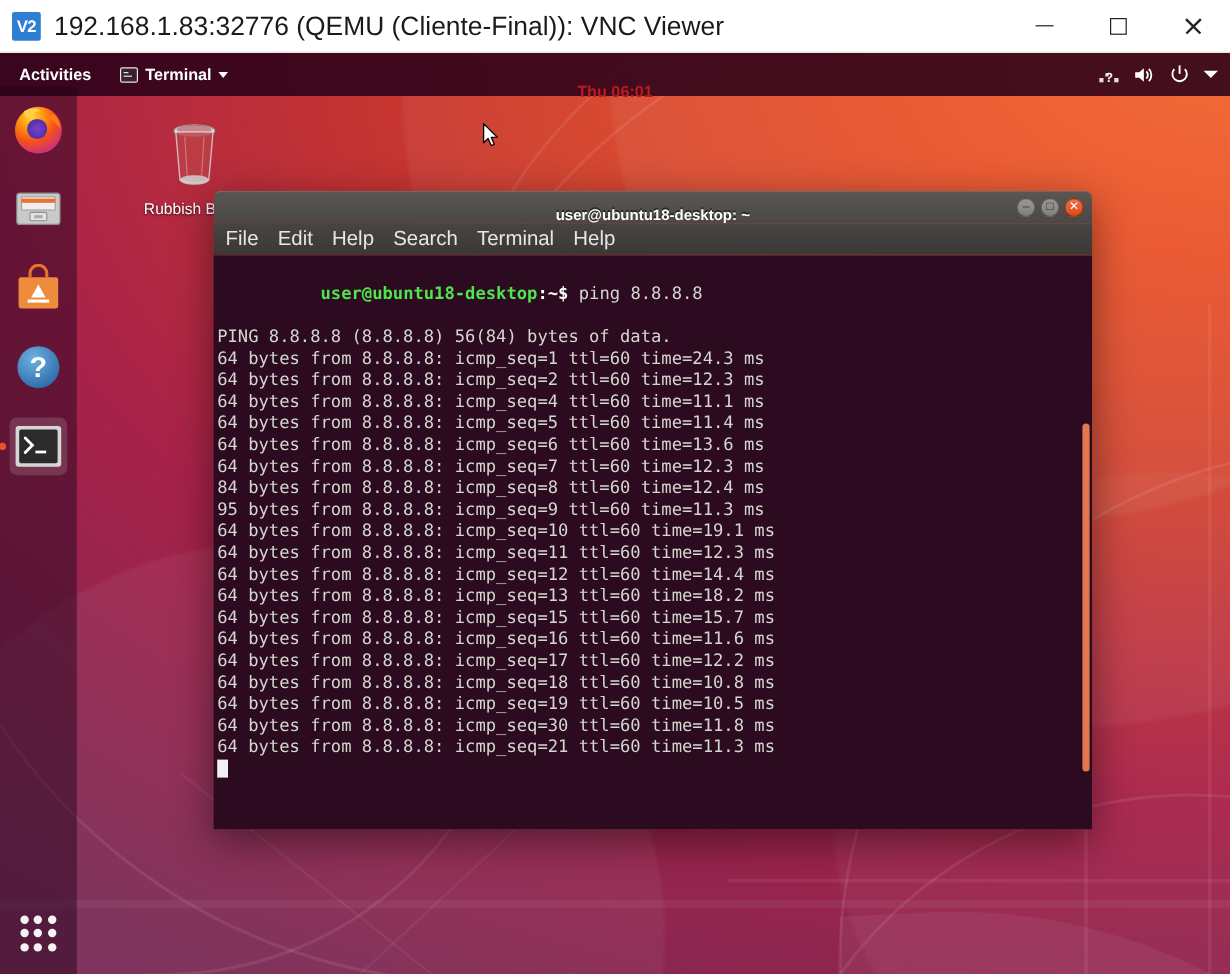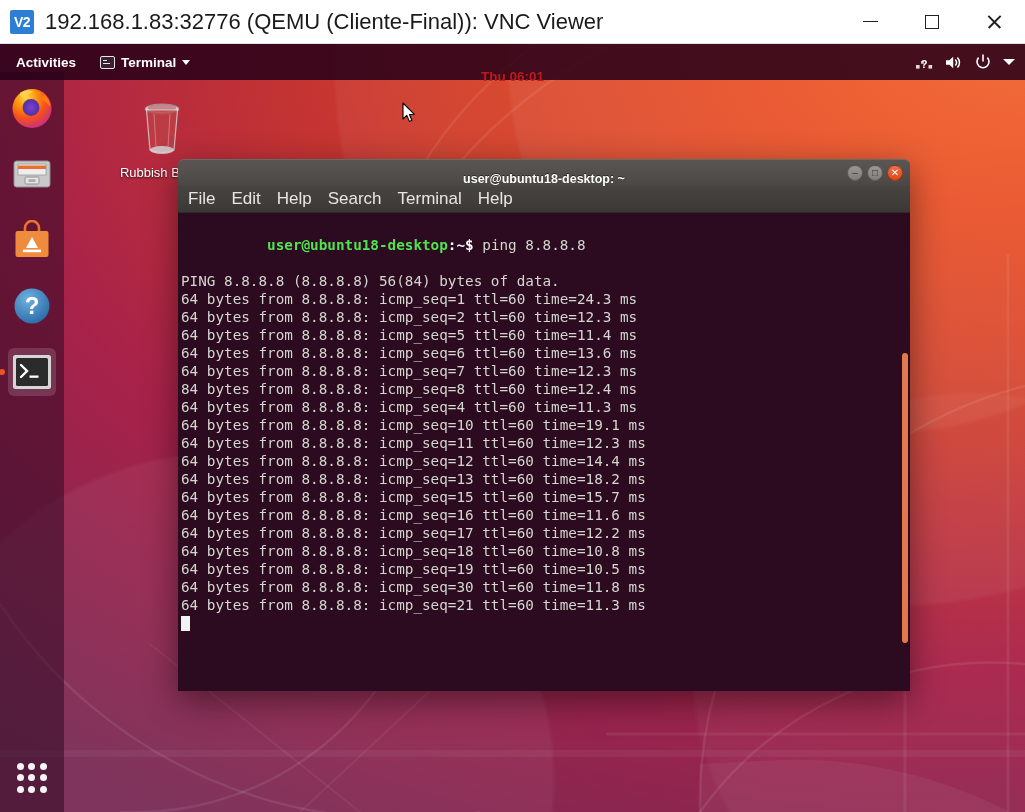--- a/index.html
+++ b/index.html
@@ -453,25 +453,26 @@
       </div>
 
       <div class="term-body">
         <div class="term-line">
           <span class="prompt-user">user@ubuntu18-desktop</span><span class="prompt-path">:~$</span><span> ping 8.8.8.8</span>
         </div>
         <div id="term-output">
             <div class="term-line">PING 8.8.8.8 (8.8.8.8) 56(84) bytes of data.</div>
             <div class="term-line">64 bytes from 8.8.8.8: icmp_seq=1 ttl=60 time=24.3 ms</div>
             <div class="term-line">64 bytes from 8.8.8.8: icmp_seq=2 ttl=60 time=12.3 ms</div>
+            <div class="term-line">64 bytes from 8.8.8.8: icmp_seq=4 ttl=60 time=11.1 ms</div>
             <div class="term-line">64 bytes from 8.8.8.8: icmp_seq=5 ttl=60 time=11.4 ms</div>
             <div class="term-line">64 bytes from 8.8.8.8: icmp_seq=6 ttl=60 time=13.6 ms</div>
             <div class="term-line">64 bytes from 8.8.8.8: icmp_seq=7 ttl=60 time=12.3 ms</div>
             <div class="term-line">84 bytes from 8.8.8.8: icmp_seq=8 ttl=60 time=12.4 ms</div>
-            <div class="term-line">64 bytes from 8.8.8.8: icmp_seq=4 ttl=60 time=11.3 ms</div>
+            <div class="term-line">95 bytes from 8.8.8.8: icmp_seq=9 ttl=60 time=11.3 ms</div>
             <div class="term-line">64 bytes from 8.8.8.8: icmp_seq=10 ttl=60 time=19.1 ms</div>
             <div class="term-line">64 bytes from 8.8.8.8: icmp_seq=11 ttl=60 time=12.3 ms</div>
             <div class="term-line">64 bytes from 8.8.8.8: icmp_seq=12 ttl=60 time=14.4 ms</div>
             <div class="term-line">64 bytes from 8.8.8.8: icmp_seq=13 ttl=60 time=18.2 ms</div>
             <div class="term-line">64 bytes from 8.8.8.8: icmp_seq=15 ttl=60 time=15.7 ms</div>
             <div class="term-line">64 bytes from 8.8.8.8: icmp_seq=16 ttl=60 time=11.6 ms</div>
             <div class="term-line">64 bytes from 8.8.8.8: icmp_seq=17 ttl=60 time=12.2 ms</div>
             <div class="term-line">64 bytes from 8.8.8.8: icmp_seq=18 ttl=60 time=10.8 ms</div>
             <div class="term-line">64 bytes from 8.8.8.8: icmp_seq=19 ttl=60 time=10.5 ms</div>
             <div class="term-line">64 bytes from 8.8.8.8: icmp_seq=30 ttl=60 time=11.8 ms</div>

